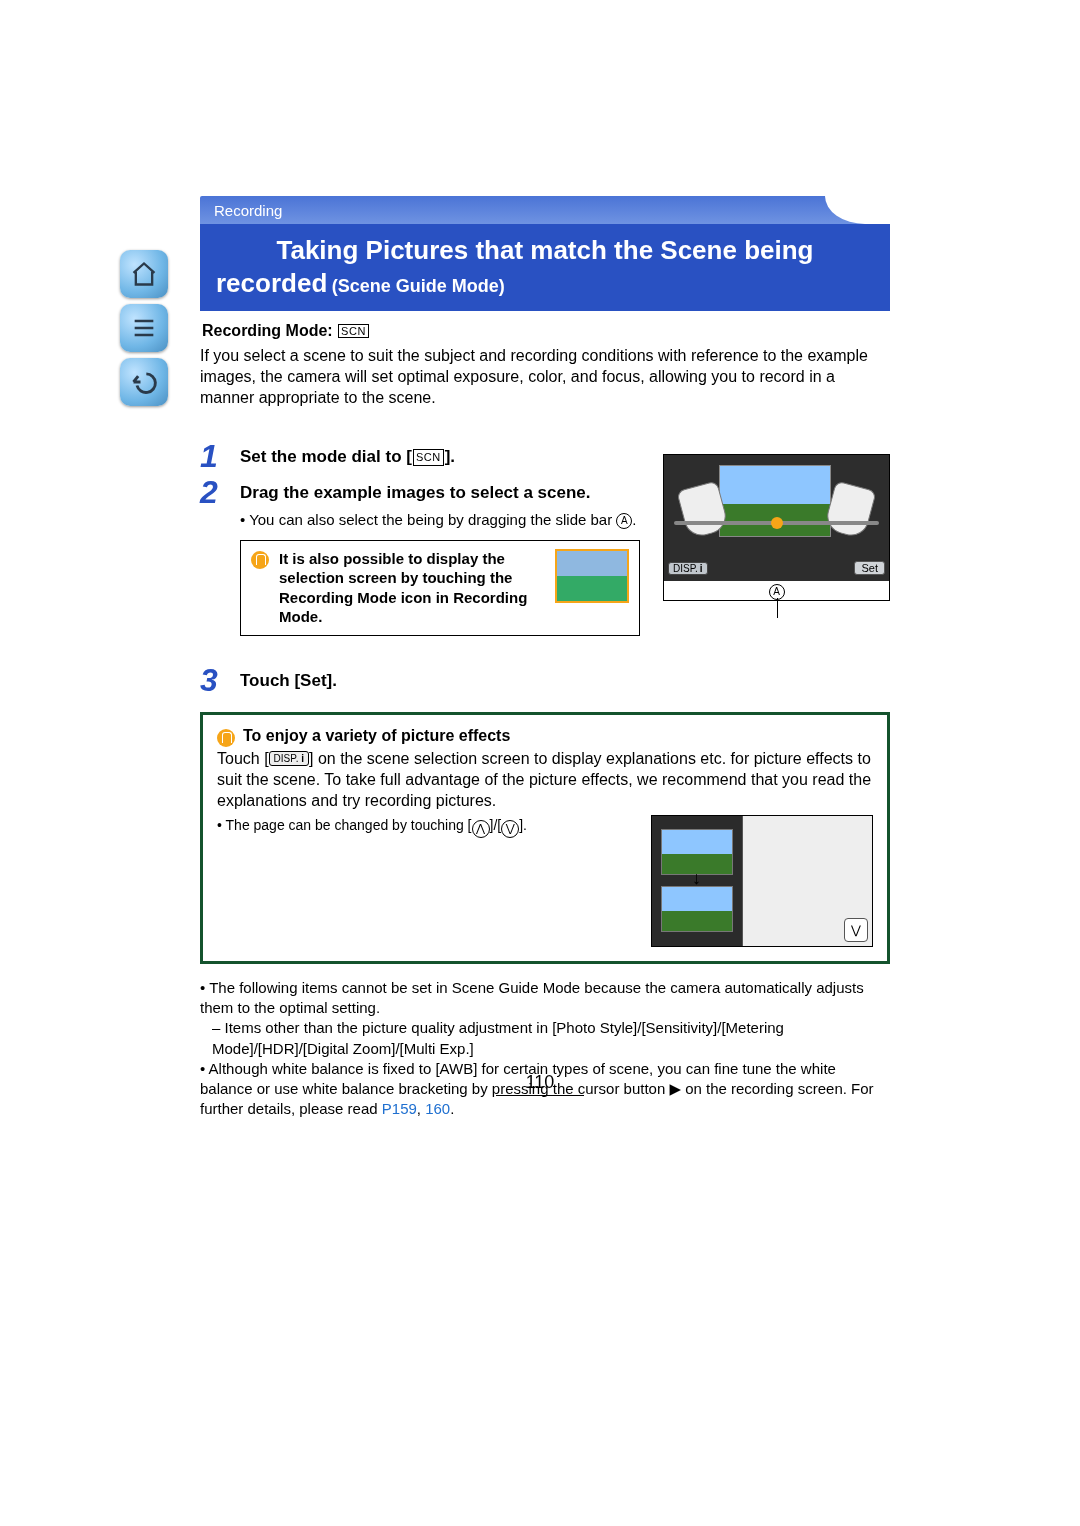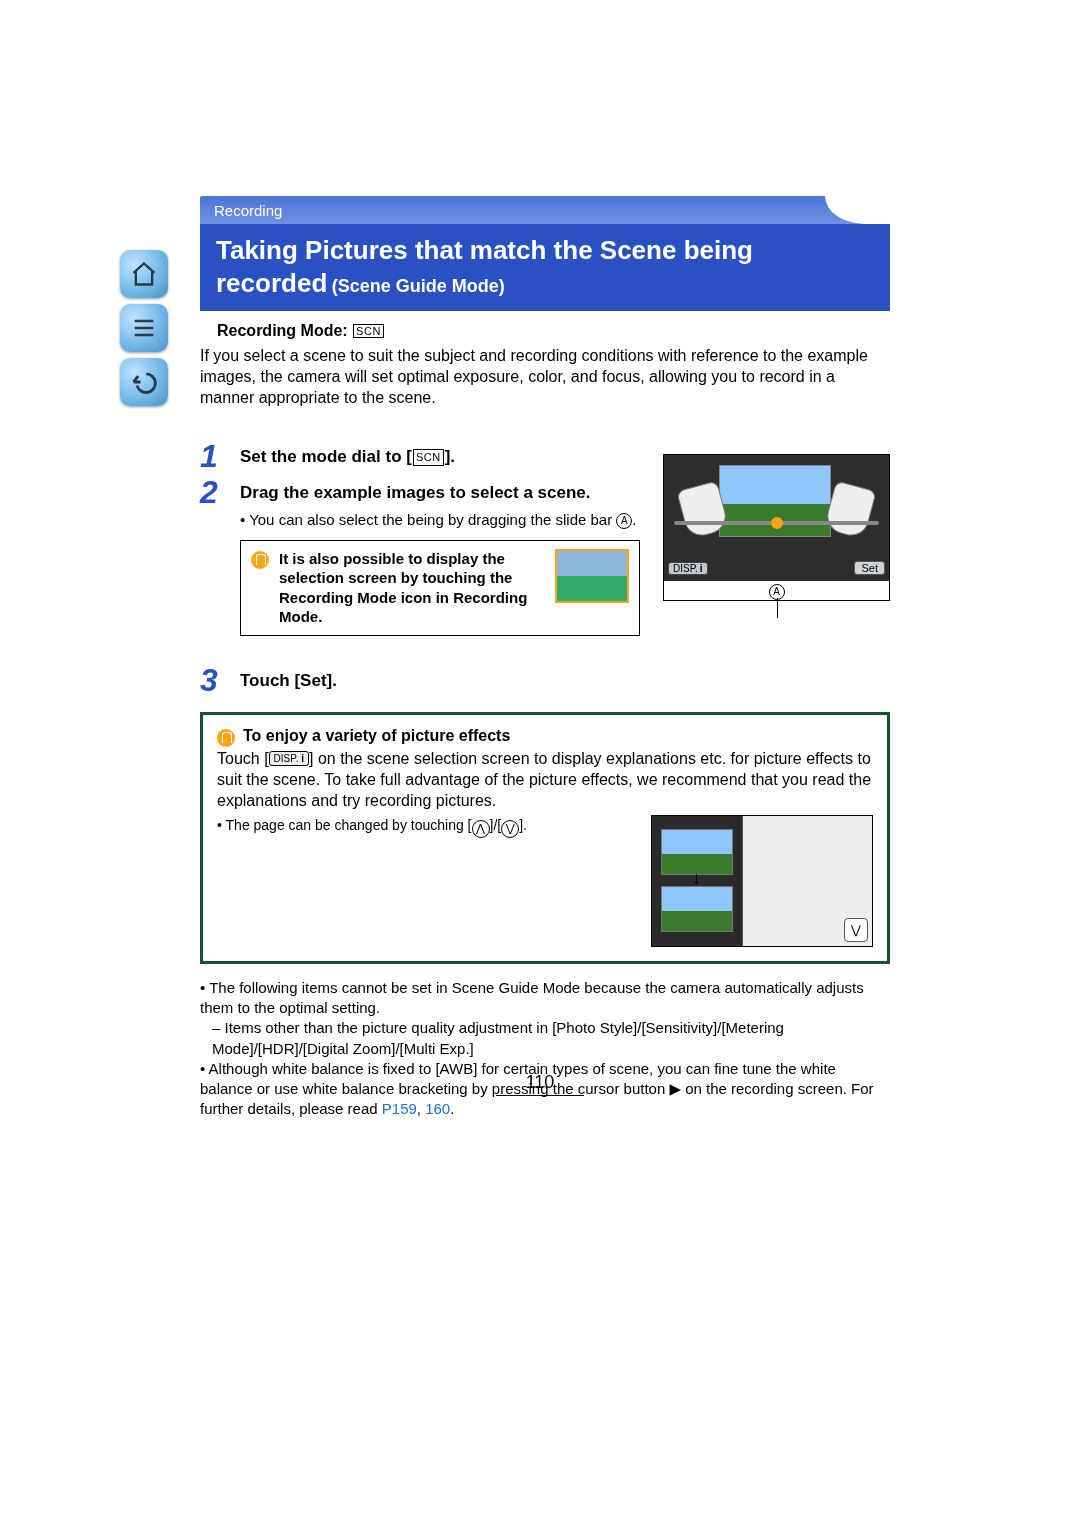--- a/index.html
+++ b/index.html
@@ -74,35 +74,36 @@
     width: 690px;
     background: #2951c2;
     color: #fff;
     padding: 10px 16px 12px 16px;
     box-sizing: border-box;
   }
   .title-main {
     font-size: 26px;
     font-weight: bold;
     line-height: 1.25;
+    text-align: center;
   }
   .title-sub {
     font-size: 18px;
     font-weight: bold;
     text-align: center;
   }
 
   .content {
     position: absolute;
     left: 200px;
     top: 312px;
     width: 690px;
   }
   .rec-mode-line {
-    margin: 10px 0 6px 17px;
+    margin: 10px 0 6px 2px;
     font-size: 16px;
     font-weight: bold;
   }
   .scn-box {
     display: inline-block;
     font-size: 11px;
     border: 1px solid #000;
     padding: 0 2px;
     vertical-align: 1px;
     font-weight: normal;

